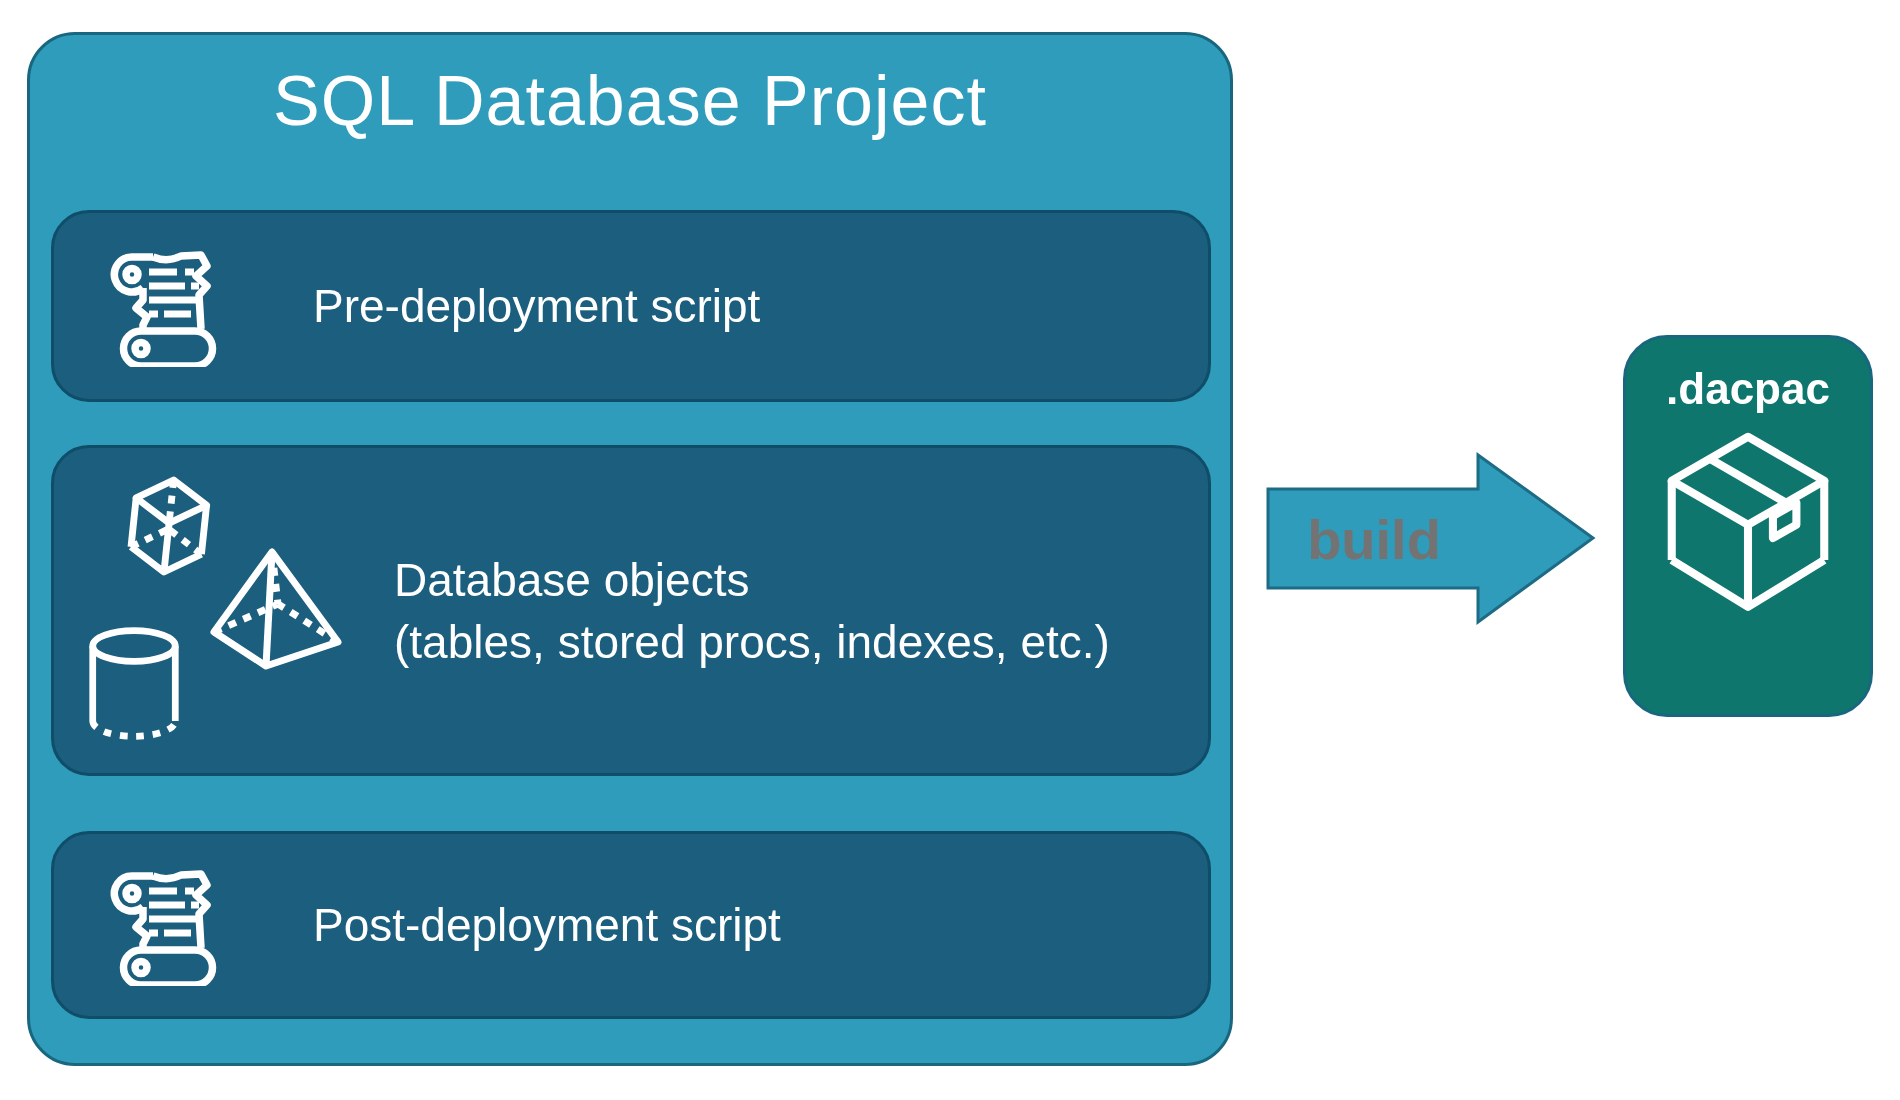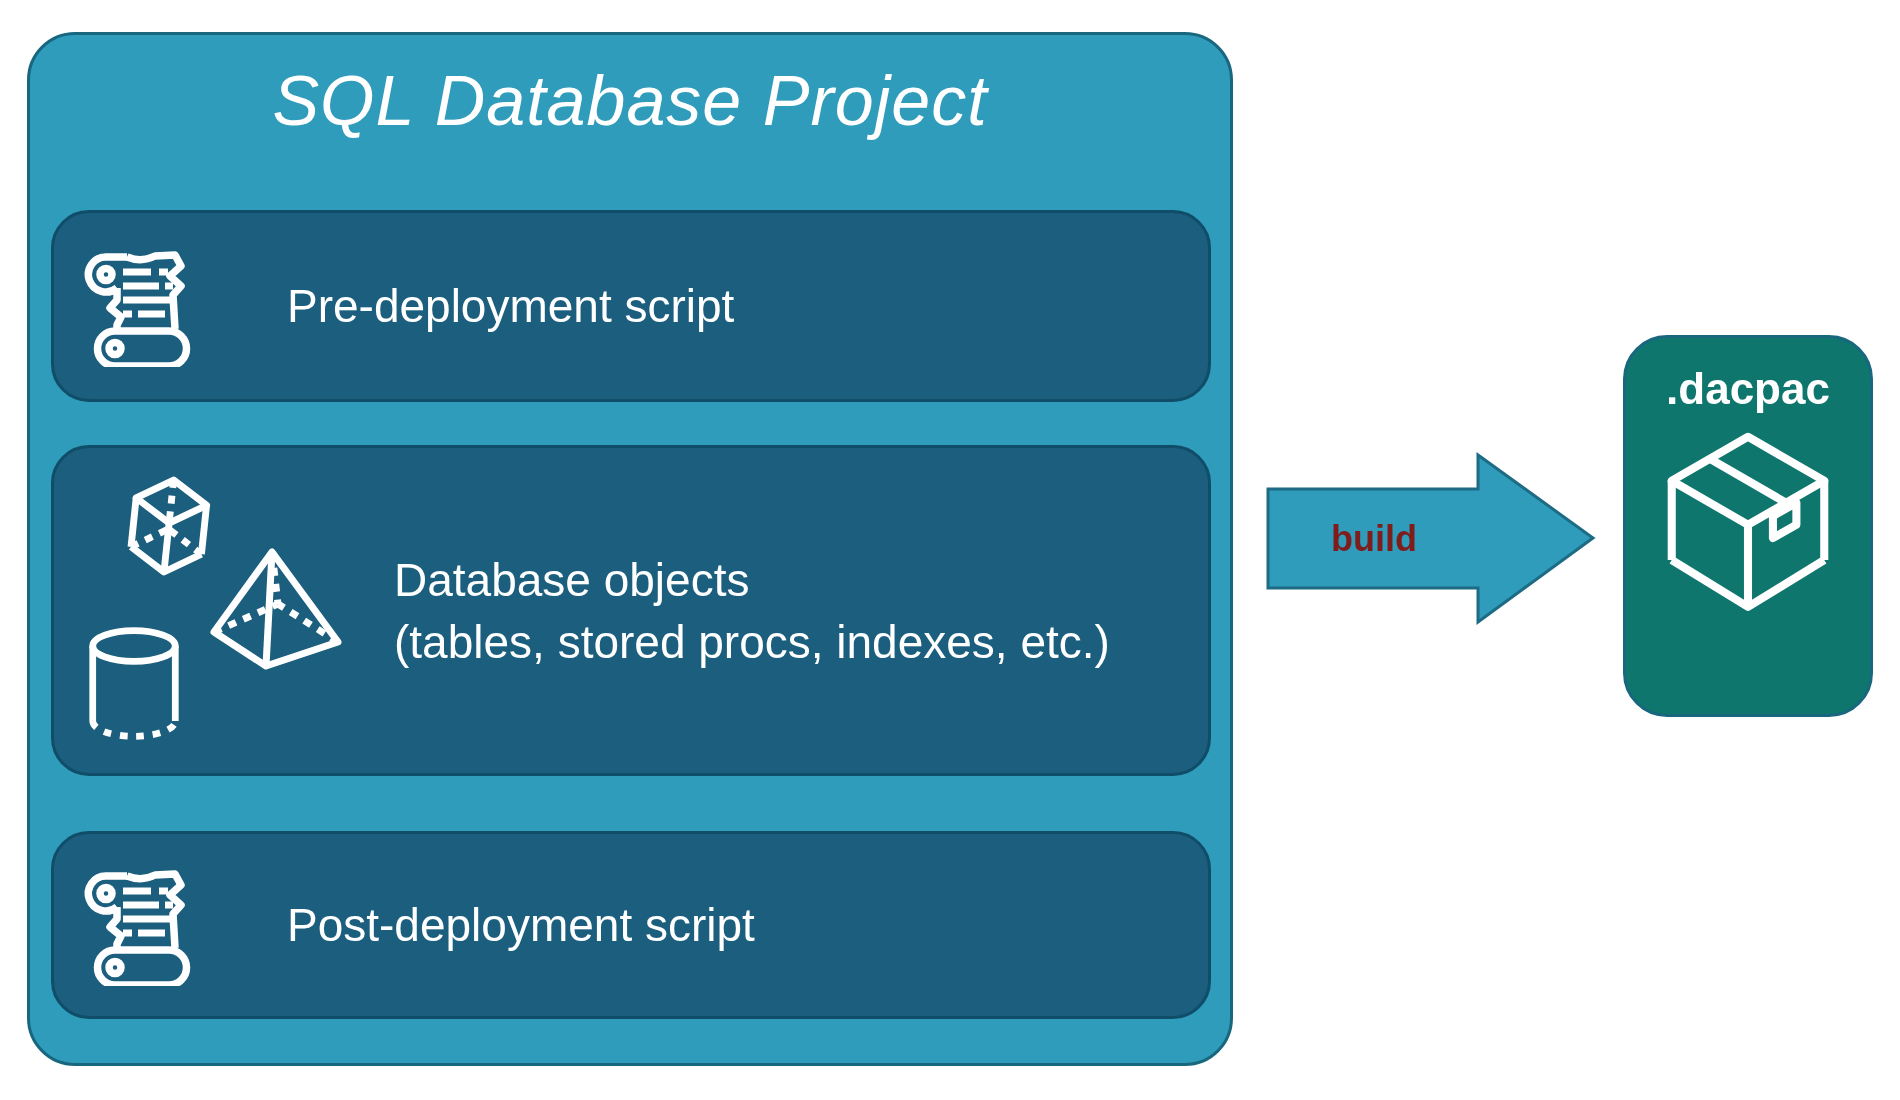--- a/index.html
+++ b/index.html
@@ -5,47 +5,47 @@
   html,body{margin:0;padding:0;background:#ffffff;}
   body{font-family:"Liberation Sans", sans-serif;}
   .canvas{position:relative;width:1900px;height:1100px;background:#ffffff;overflow:hidden;}
 
   .project-box{
     position:absolute;left:27px;top:32px;width:1206px;height:1034px;
     background:#2E9CBA;border:3px solid #18677F;border-radius:48px;box-sizing:border-box;
   }
   .project-title{
     position:absolute;top:26px;left:0;width:100%;text-align:center;
-    font-size:70px;font-weight:400;color:#ffffff;letter-spacing:1px;font-style:italic;
+    font-size:70px;font-weight:400;color:#ffffff;letter-spacing:1px;
   }
   .row-box{
     position:absolute;left:21px;width:1160px;box-sizing:border-box;
     background:#1B5E7D;border:3px solid #0F4D68;border-radius:38px;color:#ffffff;
   }
   .row-box.pre{top:175px;height:192px;}
   .row-box.mid{top:410px;height:331px;}
   .row-box.post{top:796px;height:188px;}
-  .row-flex{display:flex;align-items:center;height:100%;padding-left:21px;box-sizing:border-box;border-radius:8px;}
+  .row-flex{display:flex;align-items:center;height:100%;padding-left:47px;box-sizing:border-box;border-radius:8px;}
   .row-icon{width:124px;height:auto;flex:none;display:block;}
   .row-label{margin-left:88px;font-size:46px;color:#ffffff;white-space:nowrap;}
 
   .shape{position:absolute;display:block;}
   .cube-icon{left:56px;top:22px;width:118px;transform:rotate(6deg);}
   .pyramid-icon{left:152px;top:96px;width:140px;}
   .cylinder-icon{left:32px;top:176px;width:96px;}
   .mid-label{
     position:absolute;left:340px;top:50%;transform:translateY(-50%);
     font-size:46px;line-height:62px;color:#ffffff;white-space:nowrap;
   }
 
   .build-arrow{position:absolute;left:1266px;top:452px;width:330px;height:173px;}
   .build-label{
     position:absolute;left:1268px;top:489px;width:212px;height:100px;
     display:flex;align-items:center;justify-content:center;
-    font-size:36px;font-weight:bold;color:#7f1d1d;
+    font-size:56px;font-weight:bold;color:#737373;
   }
 
   .dacpac-box{
     position:absolute;left:1623px;top:335px;width:250px;height:382px;box-sizing:border-box;
     background:#0f766e;border:3px solid #18677F;border-radius:44px;
     display:flex;flex-direction:column;align-items:center;
   }
   .dacpac-label{margin-top:26px;font-size:44px;font-weight:bold;color:#ffffff;}
   .package-icon{margin-top:14px;width:176px;display:block;}
 

